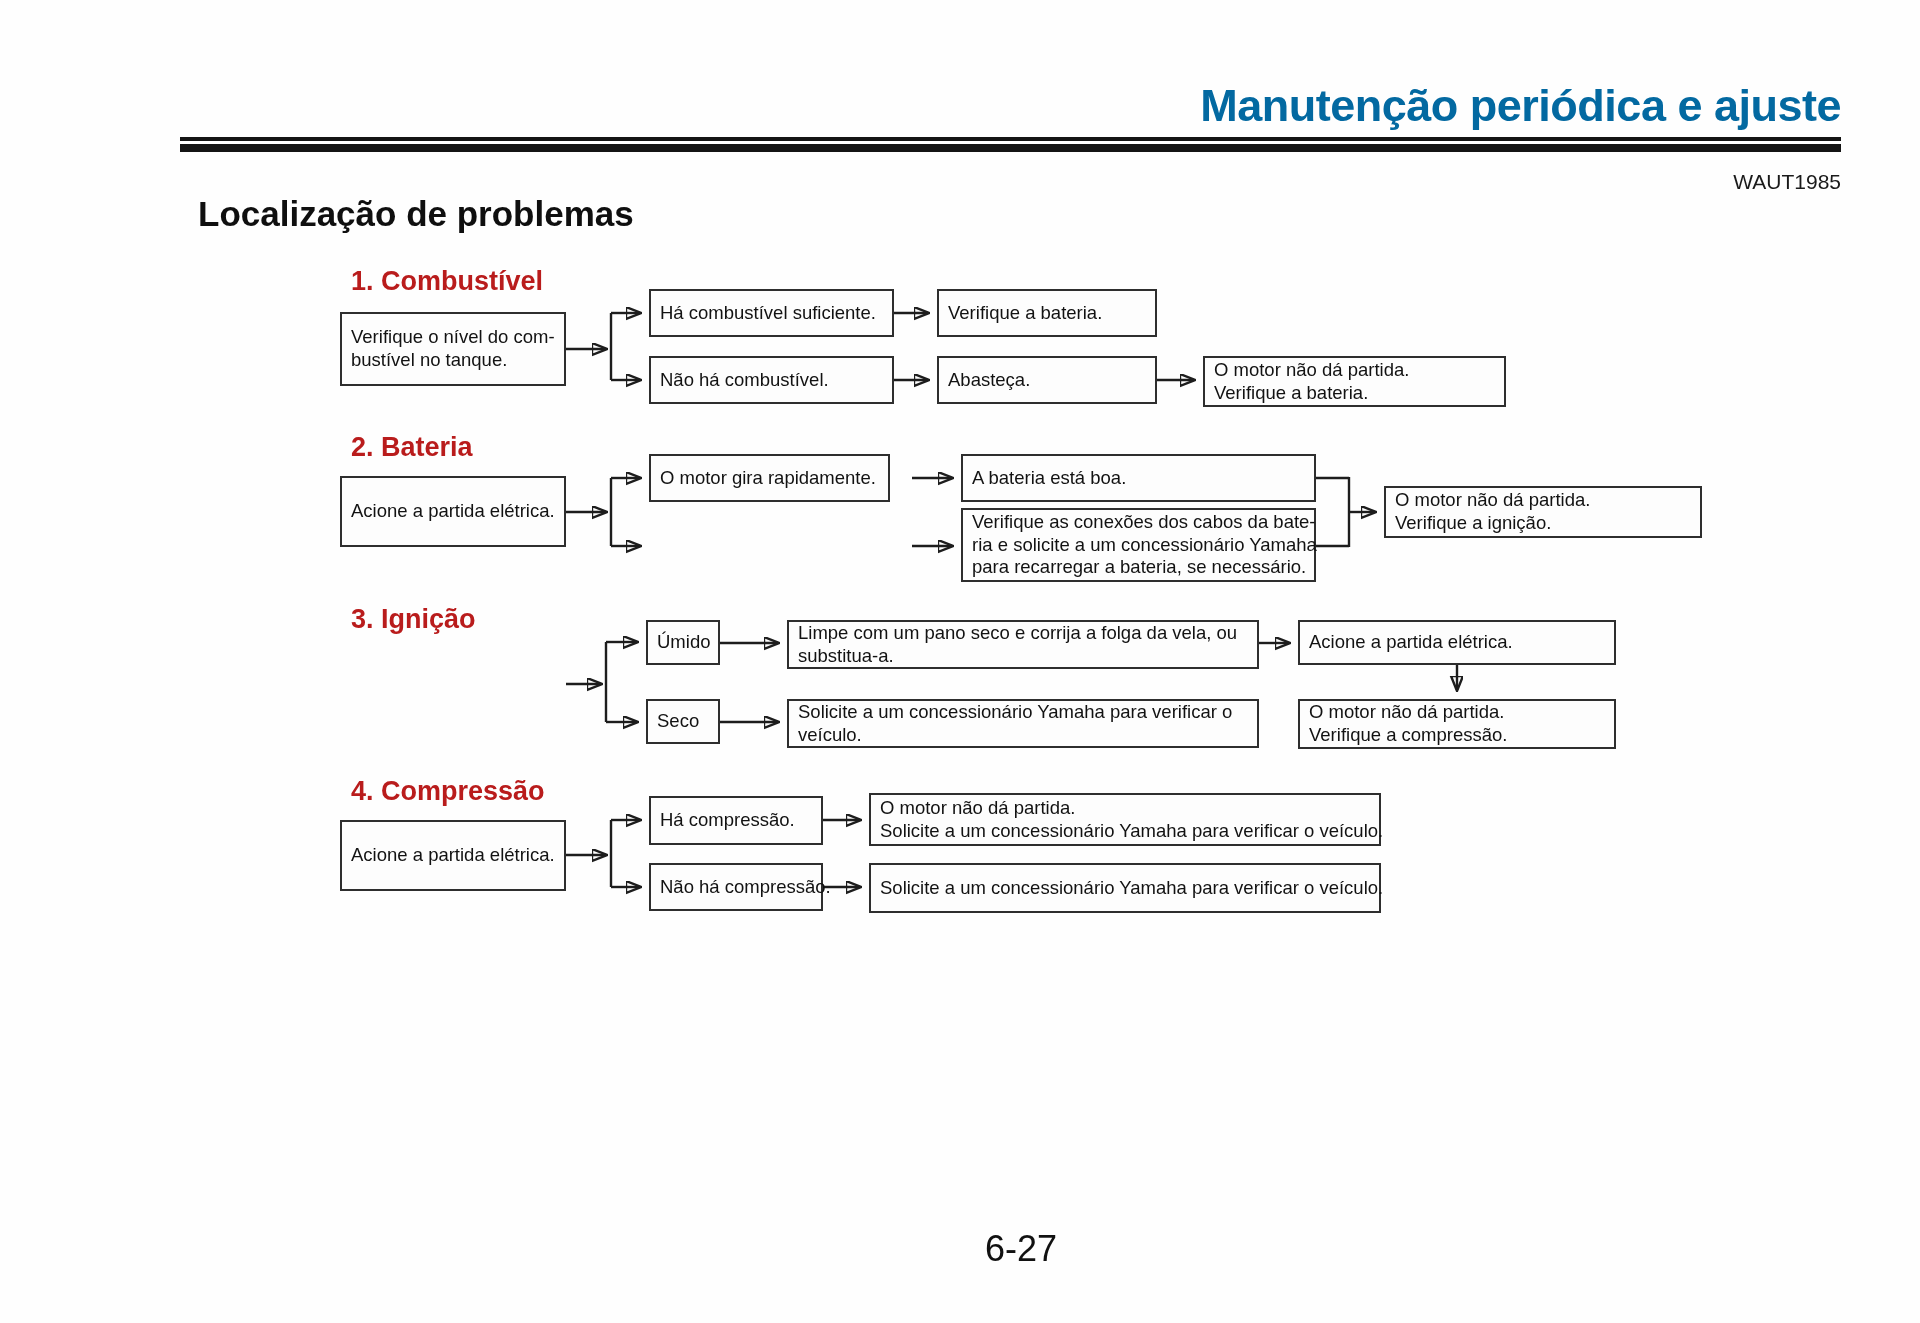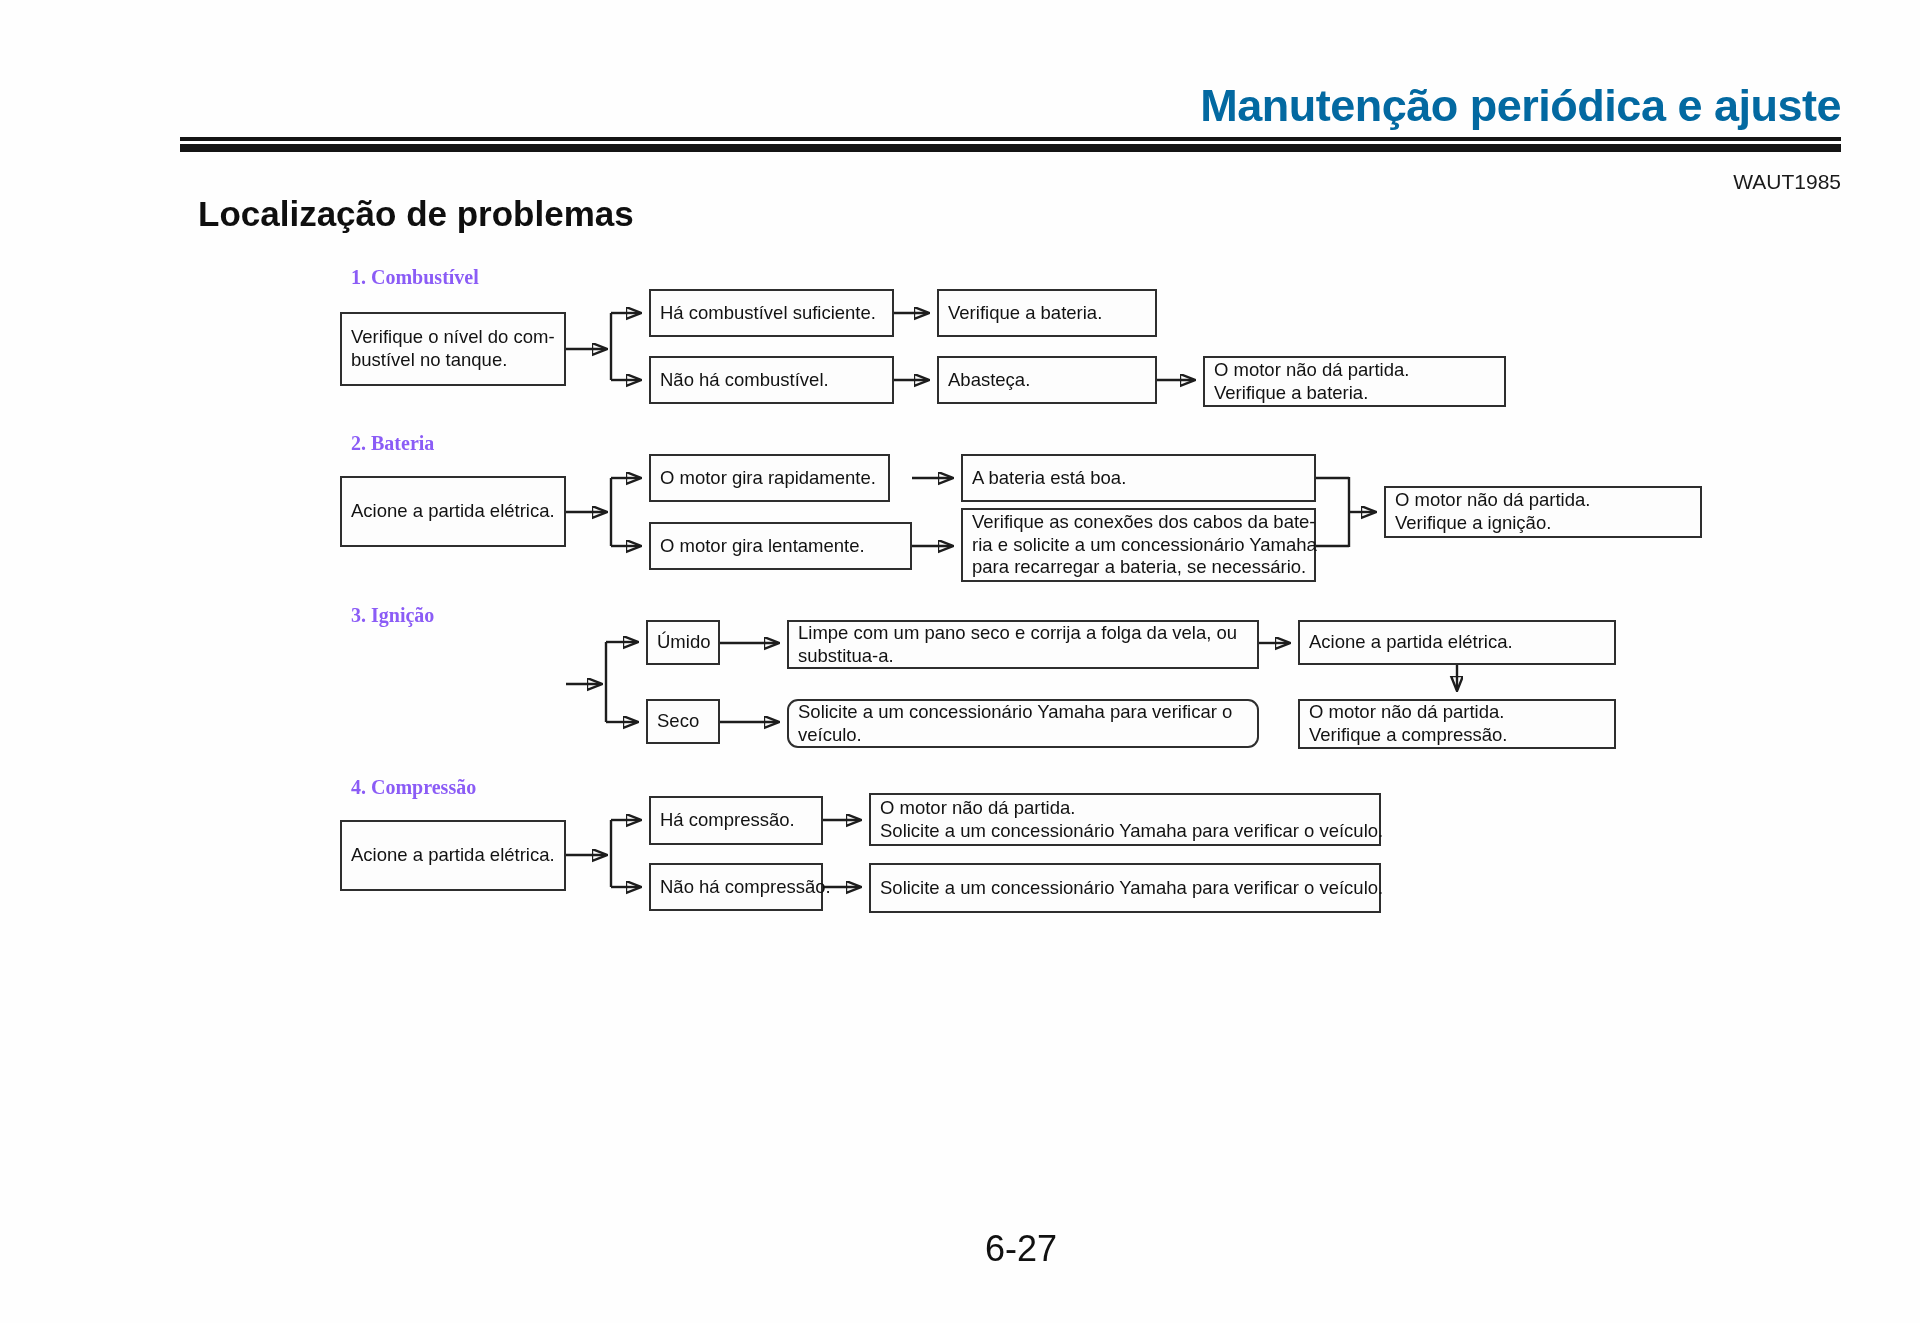--- a/index.html
+++ b/index.html
@@ -24,23 +24,22 @@
   .doc-code{
     position:absolute;right:79px;top:170px;
     font-size:21px;color:#1a1a1a;
   }
   .section-title{
     position:absolute;left:198px;top:194px;
     font-size:35px;font-weight:bold;color:#0f0f0f;
   }
   .fc-heading{
     position:absolute;
-    font-size:20px;font-weight:bold;color:#8b5cf6;
+    font-size:27px;font-weight:bold;color:#b91c1c;
     white-space:nowrap;
-    font-family:Liberation Serif, serif;
   }
   .fc-box{
     position:absolute;
     box-sizing:border-box;
     border:2px solid #2e2e2e;
     background:#fdfdfd;
     display:flex;align-items:center;
     padding:2px 9px;
     font-size:18.5px;
     line-height:1.24;
@@ -119,34 +118,33 @@
   <div class="fc-box" style="left:649px;top:356px;width:245px;height:48px;">Não há combustível.</div>
   <div class="fc-box" style="left:649px;top:289px;width:245px;height:48px;">Há combustível suficiente.</div>
   <div class="fc-box" style="left:937px;top:289px;width:220px;height:48px;">Verifique a bateria.</div>
   <div class="fc-box" style="left:937px;top:356px;width:220px;height:48px;">Abasteça.</div>
   <div class="fc-box" style="left:1203px;top:356px;width:303px;height:51px;">O motor não dá partida.
 Verifique a bateria.</div>
 
   <div class="fc-heading" style="left:351px;top:432px;">2. Bateria</div>
   <div class="fc-box" style="left:340px;top:476px;width:226px;height:71px;">Acione a partida elétrica.</div>
   <div class="fc-box" style="left:649px;top:454px;width:241px;height:48px;">O motor gira rapidamente.</div>
-  <div class="fc-box" style="left:649px;top:522px;width:263px;height:48px;">O motor gira lentamente.</div>
   <div class="fc-box" style="left:961px;top:454px;width:355px;height:48px;">A bateria está boa.</div>
   <div class="fc-box" style="left:961px;top:508px;width:355px;height:74px;">Verifique as conexões dos cabos da bate-
 ria e solicite a um concessionário Yamaha
 para recarregar a bateria, se necessário.</div>
   <div class="fc-box" style="left:1384px;top:486px;width:318px;height:52px;">O motor não dá partida.
 Verifique a ignição.</div>
 
   <div class="fc-heading" style="left:351px;top:604px;">3. Ignição</div>
   <div class="fc-box" style="left:646px;top:620px;width:74px;height:45px;">Úmido</div>
   <div class="fc-box" style="left:646px;top:699px;width:74px;height:45px;">Seco</div>
   <div class="fc-box" style="left:787px;top:620px;width:472px;height:49px;">Limpe com um pano seco e corrija a folga da vela, ou
 substitua-a.</div>
-  <div class="fc-box" style="left:787px;top:699px;width:472px;height:49px;border-radius:11px;">Solicite a um concessionário Yamaha para verificar o
+  <div class="fc-box" style="left:787px;top:699px;width:472px;height:49px;">Solicite a um concessionário Yamaha para verificar o
 veículo.</div>
   <div class="fc-box" style="left:1298px;top:620px;width:318px;height:45px;">Acione a partida elétrica.</div>
   <div class="fc-box" style="left:1298px;top:699px;width:318px;height:50px;">O motor não dá partida.
 Verifique a compressão.</div>
 
   <div class="fc-heading" style="left:351px;top:776px;">4. Compressão</div>
   <div class="fc-box" style="left:340px;top:820px;width:226px;height:71px;">Acione a partida elétrica.</div>
   <div class="fc-box" style="left:649px;top:796px;width:174px;height:49px;">Há compressão.</div>
   <div class="fc-box" style="left:649px;top:863px;width:174px;height:48px;">Não há compressão.</div>
   <div class="fc-box" style="left:869px;top:793px;width:512px;height:53px;">O motor não dá partida.

